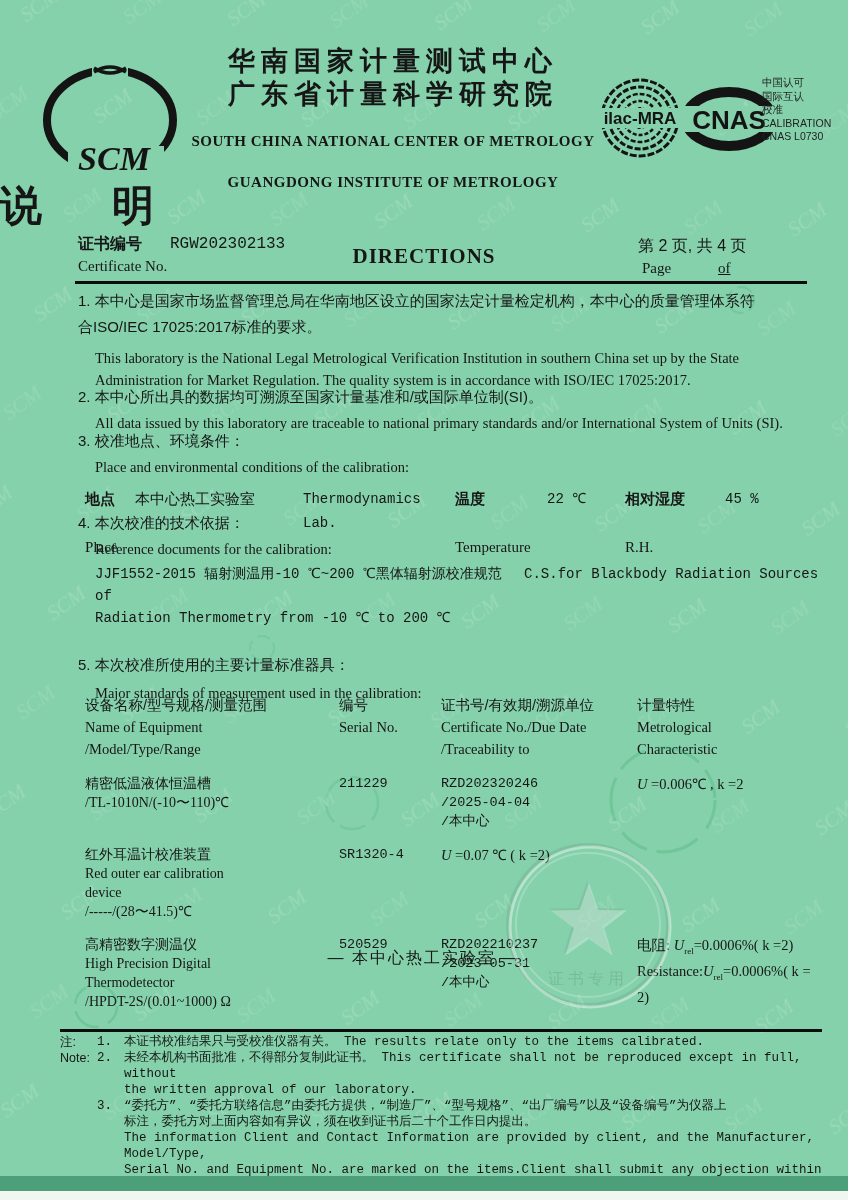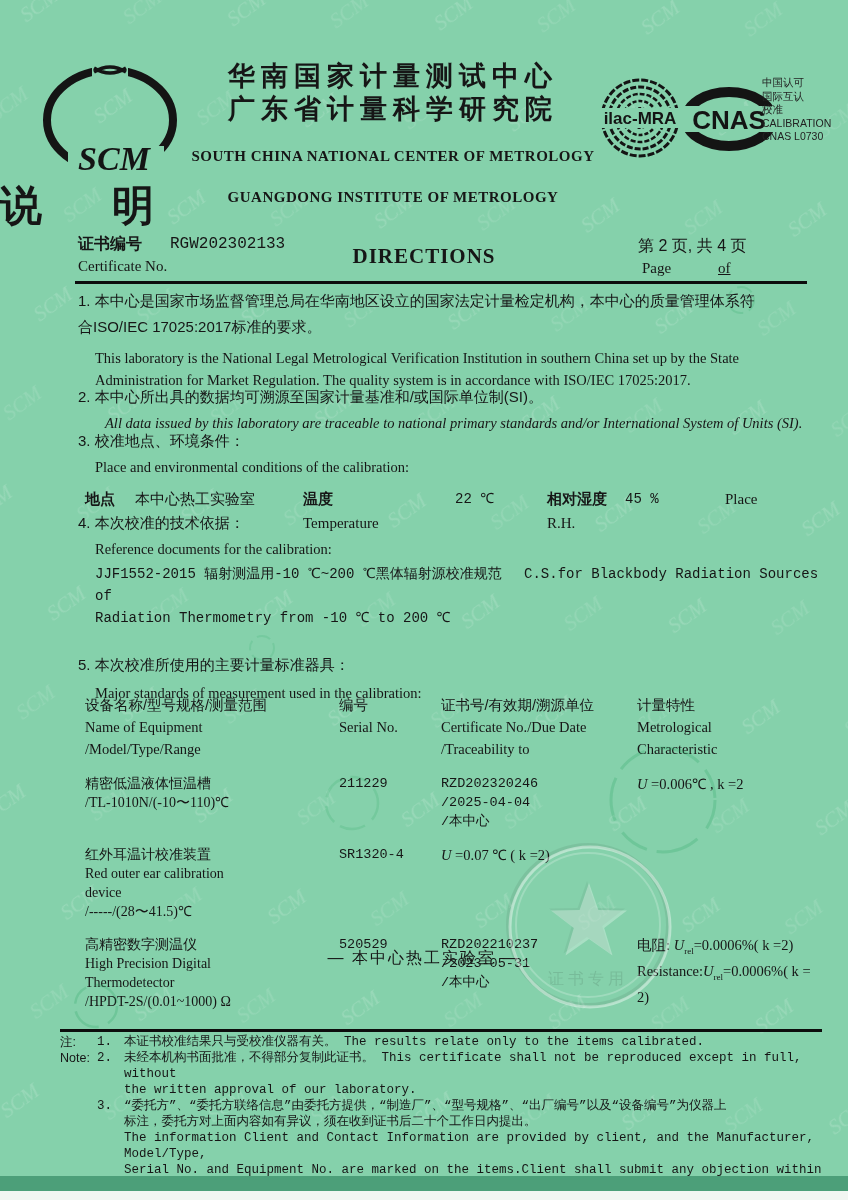--- a/index.html
+++ b/index.html
@@ -8,21 +8,21 @@
     background:#85d1ab;color:#161616;
     font-family:"Liberation Sans",sans-serif;
   }
   .abs{position:absolute;}
   svg text{user-select:none;}
   .wm-layer{position:absolute;left:0;top:0;z-index:0;}
   .content{position:absolute;inset:0;z-index:2;}
   .deco{position:absolute;inset:0;z-index:3;pointer-events:none;}
 
   
-  .org-block{left:178px;top:60px;width:430px;text-align:center;}
+  .org-block{left:178px;top:45px;width:430px;text-align:center;}
   .org-zh{font-size:27px;font-weight:bold;letter-spacing:6px;line-height:33px;white-space:nowrap;}
   .org-en{font-family:"Liberation Serif",serif;font-weight:bold;font-size:15px;letter-spacing:.5px;line-height:21px;white-space:nowrap;margin-top:20px;}
   .accred{left:762px;top:76px;font-size:10.5px;line-height:13.5px;color:#222;}
 
   
   .doc-title{left:0;right:0;top:178px;text-align:left;font-size:42px;font-weight:bold;}
   .doc-title span{letter-spacing:70px;margin-right:-70px;}
   .cert-label{left:78px;top:234px;font-size:16px;font-weight:bold;}
   .cert-no{left:170px;top:235px;font-family:"Liberation Serif",serif;font-size:16px;}
   .cert-label-en{left:78px;top:258px;font-family:"Liberation Serif",serif;font-size:15px;}
@@ -33,21 +33,21 @@
 
   .hr1{left:75px;width:732px;top:281px;height:3px;background:#0d0d0d;}
   .hr2{left:60px;width:762px;top:1029px;height:3px;background:#0d0d0d;}
 
   .sec{left:78px;right:28px;font-size:15px;}
   .zh-l{line-height:26px;}
   .en-l{font-family:"Liberation Serif",serif;font-size:14.5px;line-height:22px;}
   .lines{white-space:pre-line;}
   .mono{font-family:"Liberation Mono",monospace;}
   .s1{top:288px;} .s1 .en-blk{margin-top:7px;margin-left:17px;}
-  .s2{top:384px;} .s2 .en-blk{margin-left:27px;margin-top:2px;font-style:italic;}
+  .s2{top:384px;} .s2 .en-blk{margin-left:17px;margin-top:2px;}
   .s3{top:428px;} .s3 .en-blk{margin-left:17px;margin-top:2px;}
   .env{margin-left:7px;margin-top:9px;display:grid;
        grid-template-columns:50px 168px 152px 92px 78px 100px 1fr;
        font-size:15px;line-height:24px;}
   .env .b{font-weight:bold;}
   .env .envv{font-family:"Liberation Mono",monospace;font-size:14px;}
   .env .r2{font-family:"Liberation Serif",serif;font-size:15px;}
   .s4{top:510px;} .s4 .en-blk{margin-left:17px;margin-top:2px;}
   .refs{margin-left:17px;margin-top:3px;font-family:"Liberation Mono",monospace;font-size:14px;line-height:22px;}
   .refs .ref{margin-bottom:0px;}
@@ -158,20 +158,21 @@
       <div class="zh-l">2. 本中心所出具的数据均可溯源至国家计量基准和/或国际单位制(SI)。</div>
       <div class="en-l en-blk">All data issued by this laboratory are traceable to national primary standards and/or International System of Units (SI).</div>
     </div>
 
     <div class="abs sec s3">
       <div class="zh-l">3. 校准地点、环境条件：</div>
       <div class="en-l en-blk">Place and environmental conditions of the calibration:</div>
       <div class="env">
         <div class="b">地点</div>
         <div>本中心热工实验室</div>
+        <div class="envv">Thermodynamics Lab.</div>
         <div class="b">温度</div>
         <div class="envv">22 ℃</div>
         <div class="b">相对湿度</div>
         <div class="envv">45 %</div>
         <div class="r2">Place</div>
         <div></div>
           <div></div>
         <div class="r2">Temperature</div>
         <div></div>
         <div class="r2">R.H.</div>

